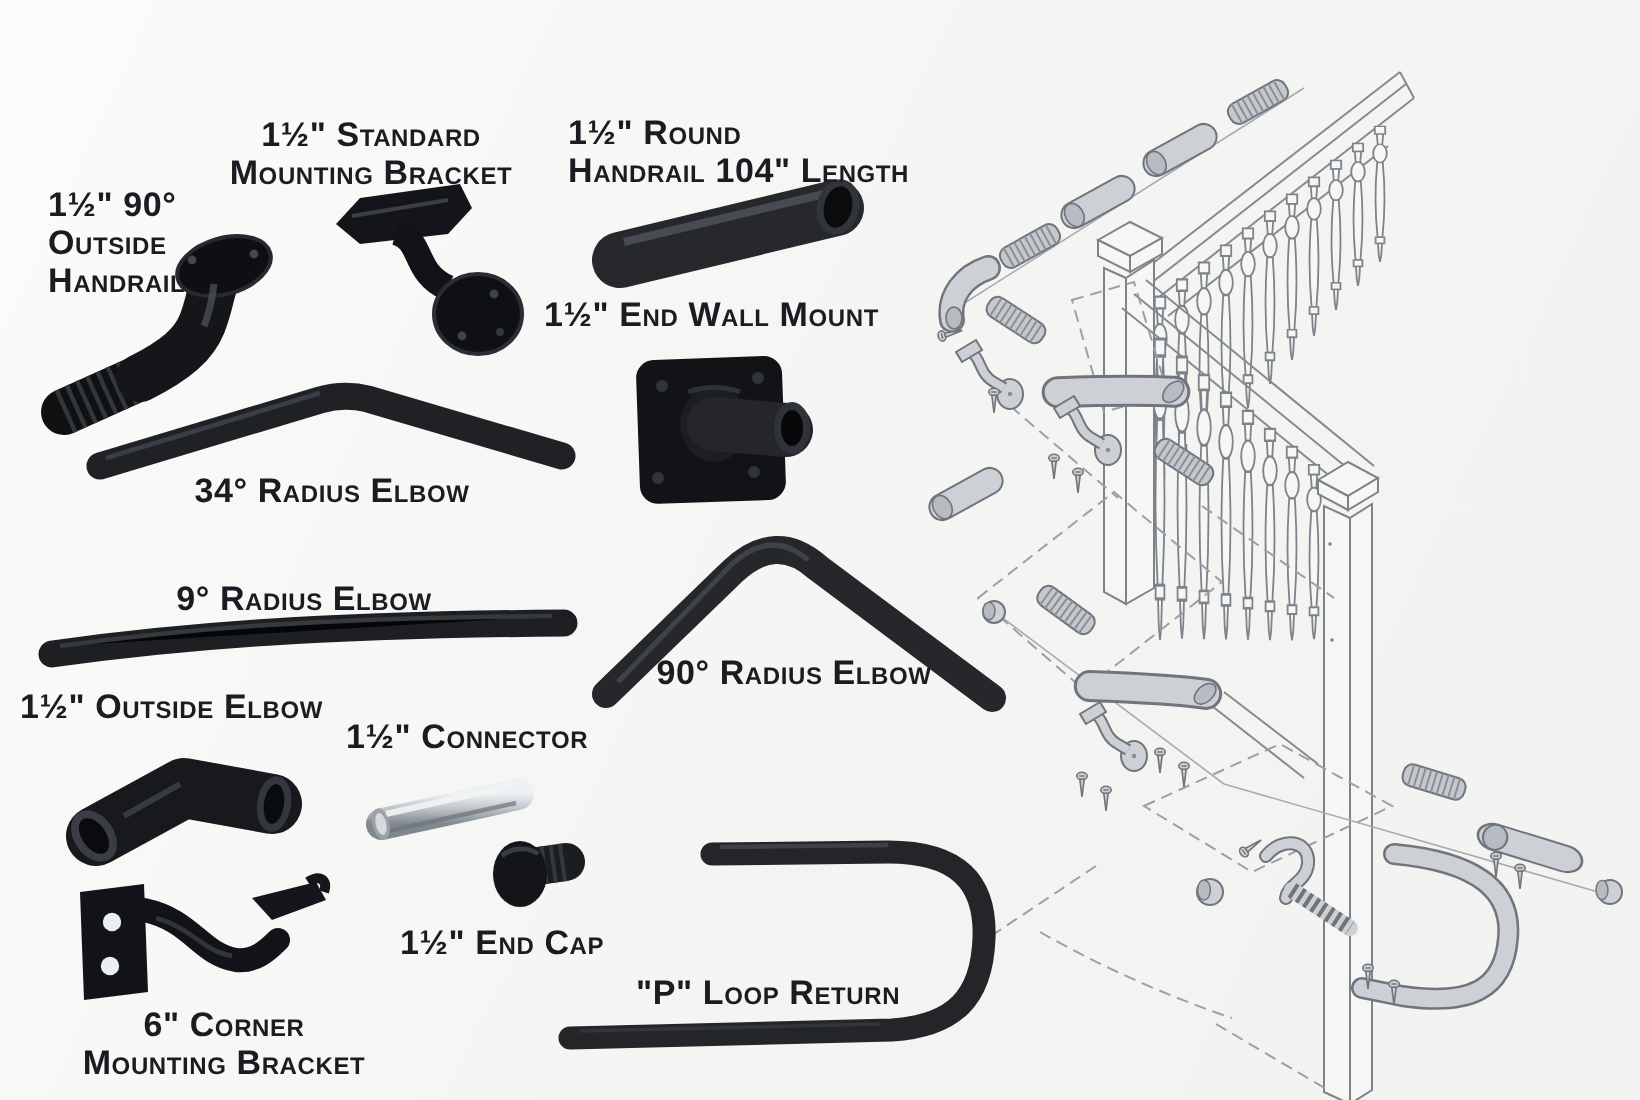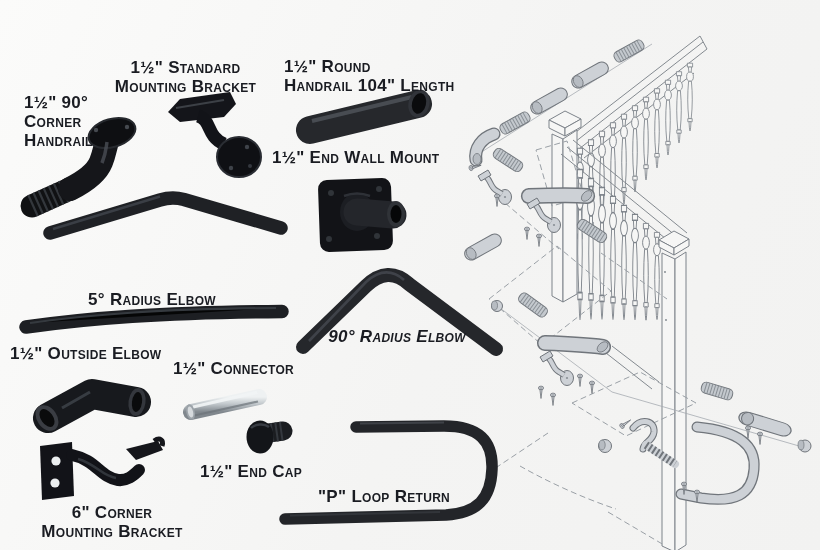--- a/index.html
+++ b/index.html
@@ -311,44 +311,45 @@
     <g>
       <path d="M356,427 L444,426 C479,426 493,441 492,469 C491,499 477,513 446,515 L285,519" stroke="#232529" stroke-width="11.5" fill="none" stroke-linecap="round"></path>
       <path d="M360,423.5 L444,422.5" stroke="#45494f" stroke-width="2.2" opacity="0.8"></path>
       <path d="M290,515.5 L440,512" stroke="#3c4046" stroke-width="1.8" opacity="0.6"></path>
     </g>
   </g>
 </svg>
 
 <div class="lbl" style="left:24px;top:93px;">
   <div>1½" 90°</div>
-  <div>Corner</div>
+  <div>Outside</div>
   <div>Handrail</div>
 </div>
 
 <div class="lbl center" style="left:98px;top:58px;width:175px;">
   <div>1½" Standard</div>
   <div>Mounting Bracket</div>
 </div>
 
 <div class="lbl" style="left:284px;top:57px;">
   <div>1½" Round</div>
   <div>Handrail 104" Length</div>
 </div>
 
 <div class="lbl" style="left:272px;top:148px;">1½" End Wall Mount</div>
 
-
-<div class="lbl center" style="left:82px;top:290px;width:140px;">5° Radius Elbow</div>
+<div class="lbl center" style="left:96px;top:236px;width:140px;">34° Radius Elbow</div>
+
+<div class="lbl center" style="left:82px;top:290px;width:140px;">9° Radius Elbow</div>
 
 <div class="lbl" style="left:10px;top:344px;">1½" Outside Elbow</div>
 
 <div class="lbl" style="left:173px;top:359px;">1½" Connector</div>
 
-<div class="lbl center" style="left:327px;top:327px;width:140px;font-style:italic;">90° Radius Elbow</div>
+<div class="lbl center" style="left:327px;top:327px;width:140px;">90° Radius Elbow</div>
 
 <div class="lbl" style="left:200px;top:462px;">1½" End Cap</div>
 
 <div class="lbl center" style="left:27px;top:503px;width:170px;">
   <div>6" Corner</div>
   <div>Mounting Bracket</div>
 </div>
 
 <div class="lbl" style="left:318px;top:487px;">"P" Loop Return</div>
 

